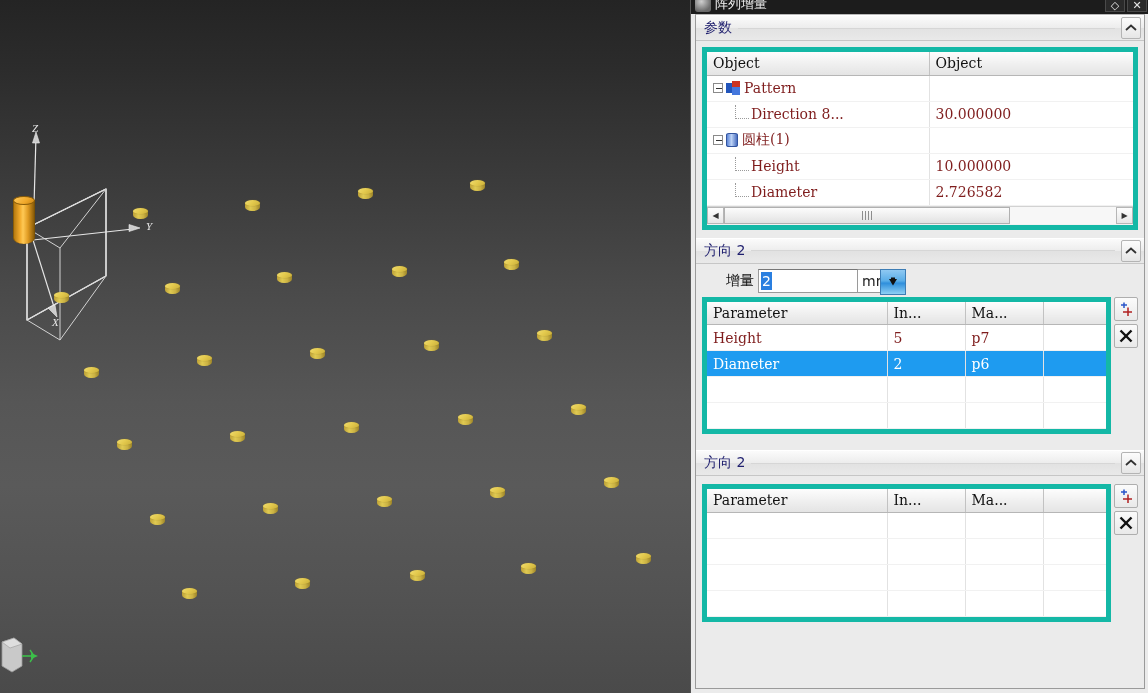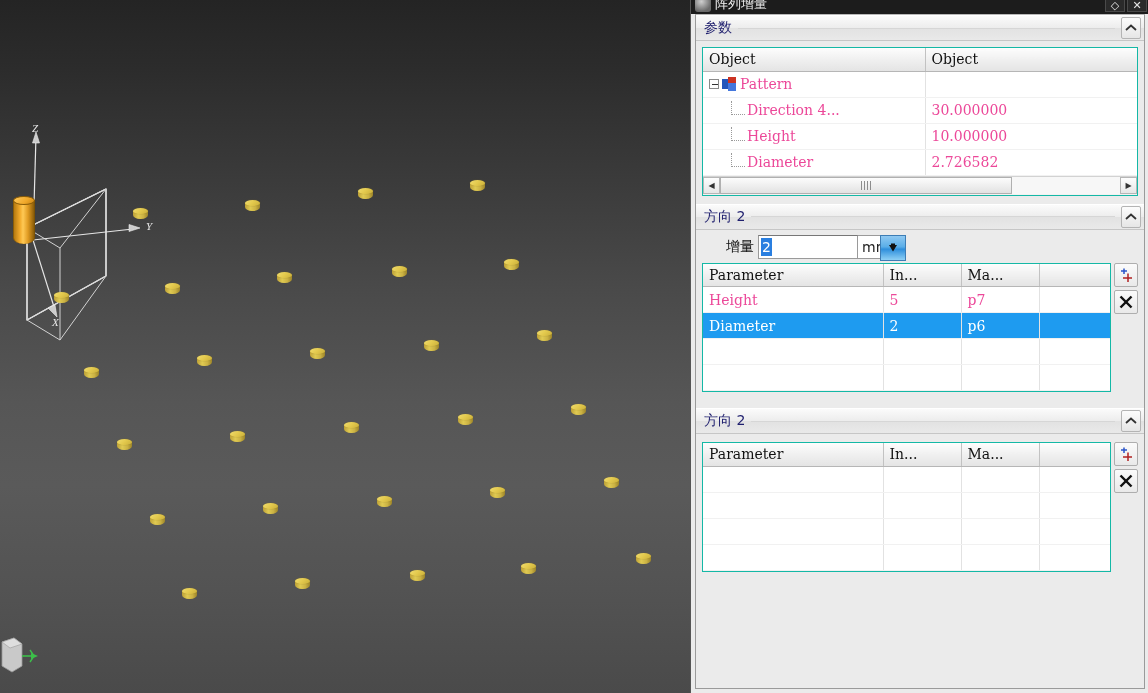--- a/index.html
+++ b/index.html
@@ -112,35 +112,35 @@
   .collapse-btn {
     width: 20px; height: 22px; margin-right: 3px;
     background: linear-gradient(to bottom, #fcfcfc, #e6e6e6);
     border: 1px solid #b4b4b4; border-radius: 2px;
     display: flex; align-items: center; justify-content: center;
     flex: 0 0 auto;
   }
 
   
   .grid-wrap {
-    background: #fff; border: 1px solid #14b8a6;
+    background: #fff; border: 5px solid #14b8a6;
   }
   table.grid { border-collapse: collapse; width: 100%; table-layout: fixed; }
   table.grid th {
     font-family: "DejaVu Serif", serif; font-weight: normal;
     font-size: 14px; color: #111; text-align: left;
     padding: 3px 0 3px 6px;
     background: linear-gradient(to bottom, #fdfdfd 0%, #f0f0f0 50%, #e4e4e4 100%);
     border-right: 1px solid #c2c2c2;
     border-bottom: 1px solid #b6b6b6;
     height: 23px;
   }
   table.grid td {
     font-family: "DejaVu Serif", serif;
-    font-size: 14px; color: #ec4899;
+    font-size: 14px; color: #7f1d1d;
     padding: 2px 0 2px 6px;
     border-right: 1px solid #e2e2e2;
     border-bottom: 1px solid #f1f1f1;
     height: 26px; white-space: nowrap; overflow: hidden;
   }
   tr.sel td { background: #1e9bf0; color: #fff; }
 
   
   .tnode { display: flex; align-items: center; }
   .expander {
@@ -463,24 +463,34 @@
                       <span>Pattern</span>
                     </div>
                   </td>
                   <td style="border-right: none;"></td>
                 </tr>
                 <tr>
                   <td>
                     <div class="tnode">
                       <span class="indent"></span>
                       <span class="tline"></span>
-                      <span>Direction 4...</span>
+                      <span>Direction 8...</span>
                     </div>
                   </td>
                   <td style="border-right: none;">30.000000</td>
+                </tr>
+                <tr>
+                  <td>
+                    <div class="tnode">
+                      <span class="expander"></span>
+                      <span class="ico-cylinder"></span>
+                      <span>圆柱(1)</span>
+                    </div>
+                  </td>
+                  <td style="border-right: none;"></td>
                 </tr>
                 <tr>
                   <td>
                     <div class="tnode">
                       <span class="indent"></span>
                       <span class="tline"></span>
                       <span>Height</span>
                     </div>
                   </td>
                   <td style="border-right: none;">10.000000</td>

